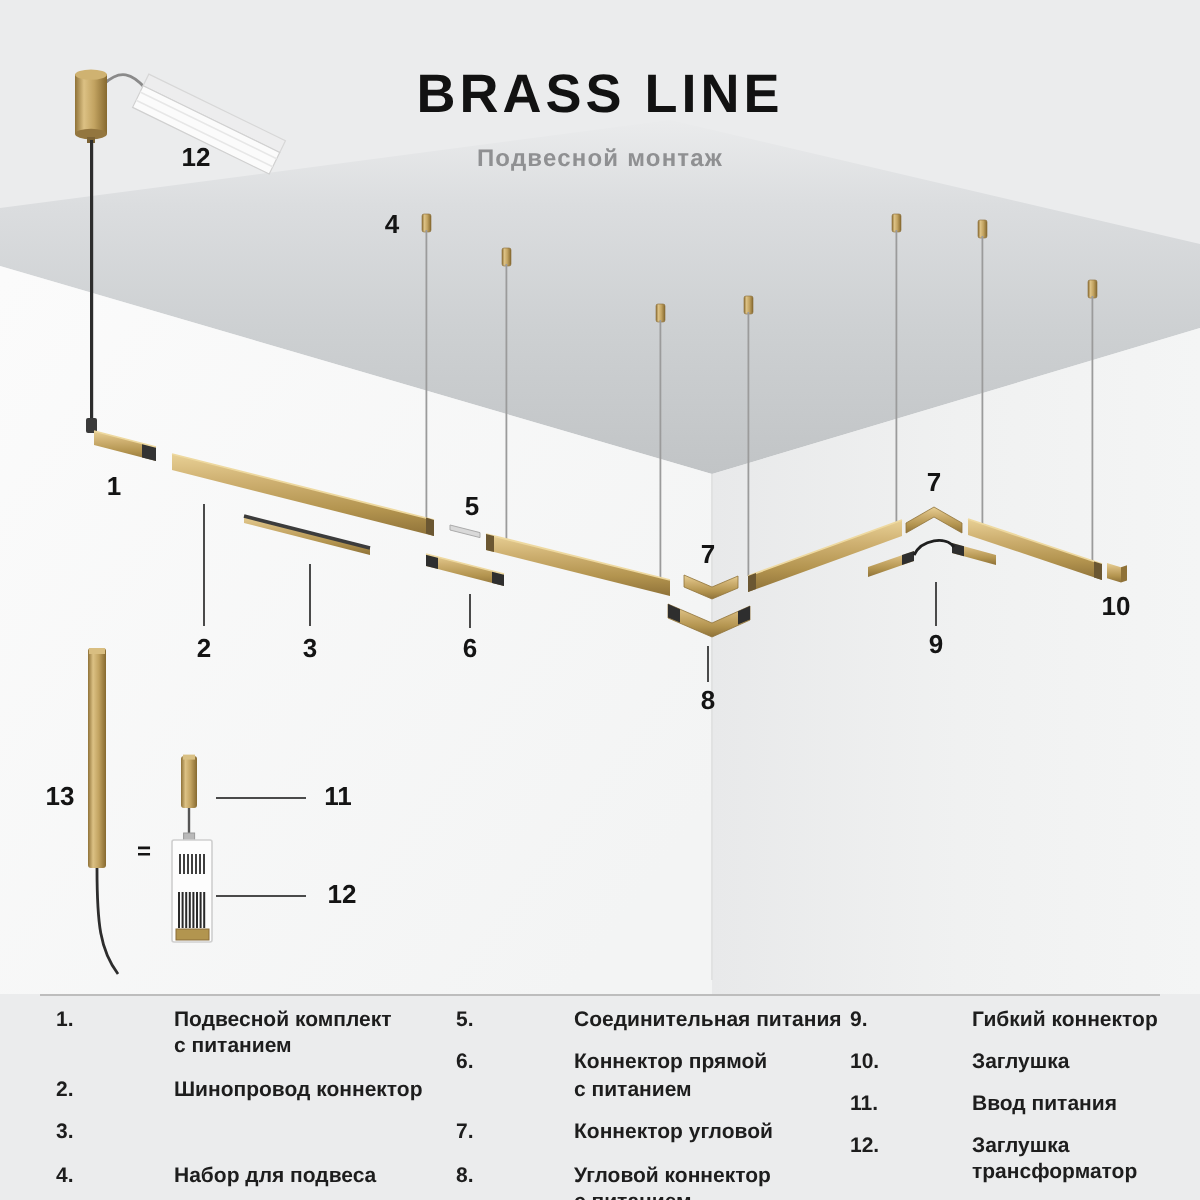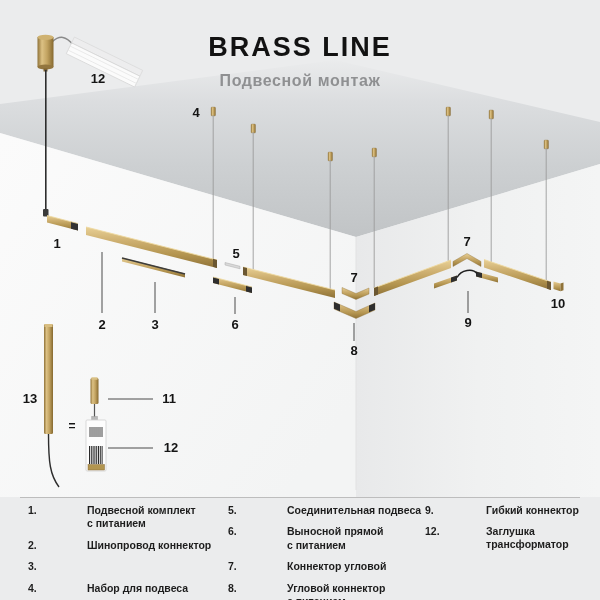--- a/index.html
+++ b/index.html
@@ -3,21 +3,21 @@
 <meta charset="utf-8">
 <style>
   html,body{margin:0;padding:0;}
   body{
     width:600px;height:600px;overflow:hidden;position:relative;
     background:#ebeced;
     font-family:"Liberation Sans","DejaVu Sans",sans-serif;
   }
   .header{position:absolute;top:32px;left:0;width:600px;text-align:center;z-index:5;}
   .title{font-size:27px;font-weight:bold;letter-spacing:2px;color:#121212;}
-  .subtitle{margin-top:9px;font-size:16px;font-weight:bold;letter-spacing:.6px;color:#8f9092;}
+  .subtitle{margin-top:9px;font-size:12px;font-weight:bold;letter-spacing:.6px;color:#8f9092;}
   .scene{position:absolute;top:0;left:0;}
   .scene text{font-weight:bold;font-size:13px;fill:#141414;}
   .scene text.small{font-size:12px;}
   .legend{
     position:absolute;left:0;top:497px;width:600px;height:103px;
     background:#ebeced;
   }
   .legend .separator{
     position:absolute;top:0;left:20px;width:560px;height:0;
     border-top:1px solid #bdbdbd;
@@ -242,41 +242,49 @@
     </div>
     <div class="item">
       <span class="num">4.</span>
       <span class="lbl">Набор для подвеса</span>
     </div>
   </div>
 
   <div class="col col-2">
     <div class="item">
       <span class="num">5.</span>
-      <span class="lbl">Соединительная подвеса</span>
+      <span class="lbl">Соединительная питания</span>
     </div>
     <div class="item">
       <span class="num">6.</span>
-      <span class="lbl">Выносной прямой
+      <span class="lbl">Коннектор прямой
 с питанием</span>
     </div>
     <div class="item">
       <span class="num">7.</span>
       <span class="lbl">Коннектор угловой</span>
     </div>
     <div class="item">
       <span class="num">8.</span>
       <span class="lbl">Угловой коннектор
 с питанием</span>
     </div>
   </div>
 
   <div class="col col-3">
     <div class="item">
       <span class="num">9.</span>
       <span class="lbl">Гибкий коннектор</span>
     </div>
     <div class="item">
+      <span class="num">10.</span>
+      <span class="lbl">Заглушка</span>
+    </div>
+    <div class="item">
+      <span class="num">11.</span>
+      <span class="lbl">Ввод питания</span>
+    </div>
+    <div class="item">
       <span class="num">12.</span>
       <span class="lbl">Заглушка трансформатор</span>
     </div>
   </div>
 </div>
 
 </body></html>

